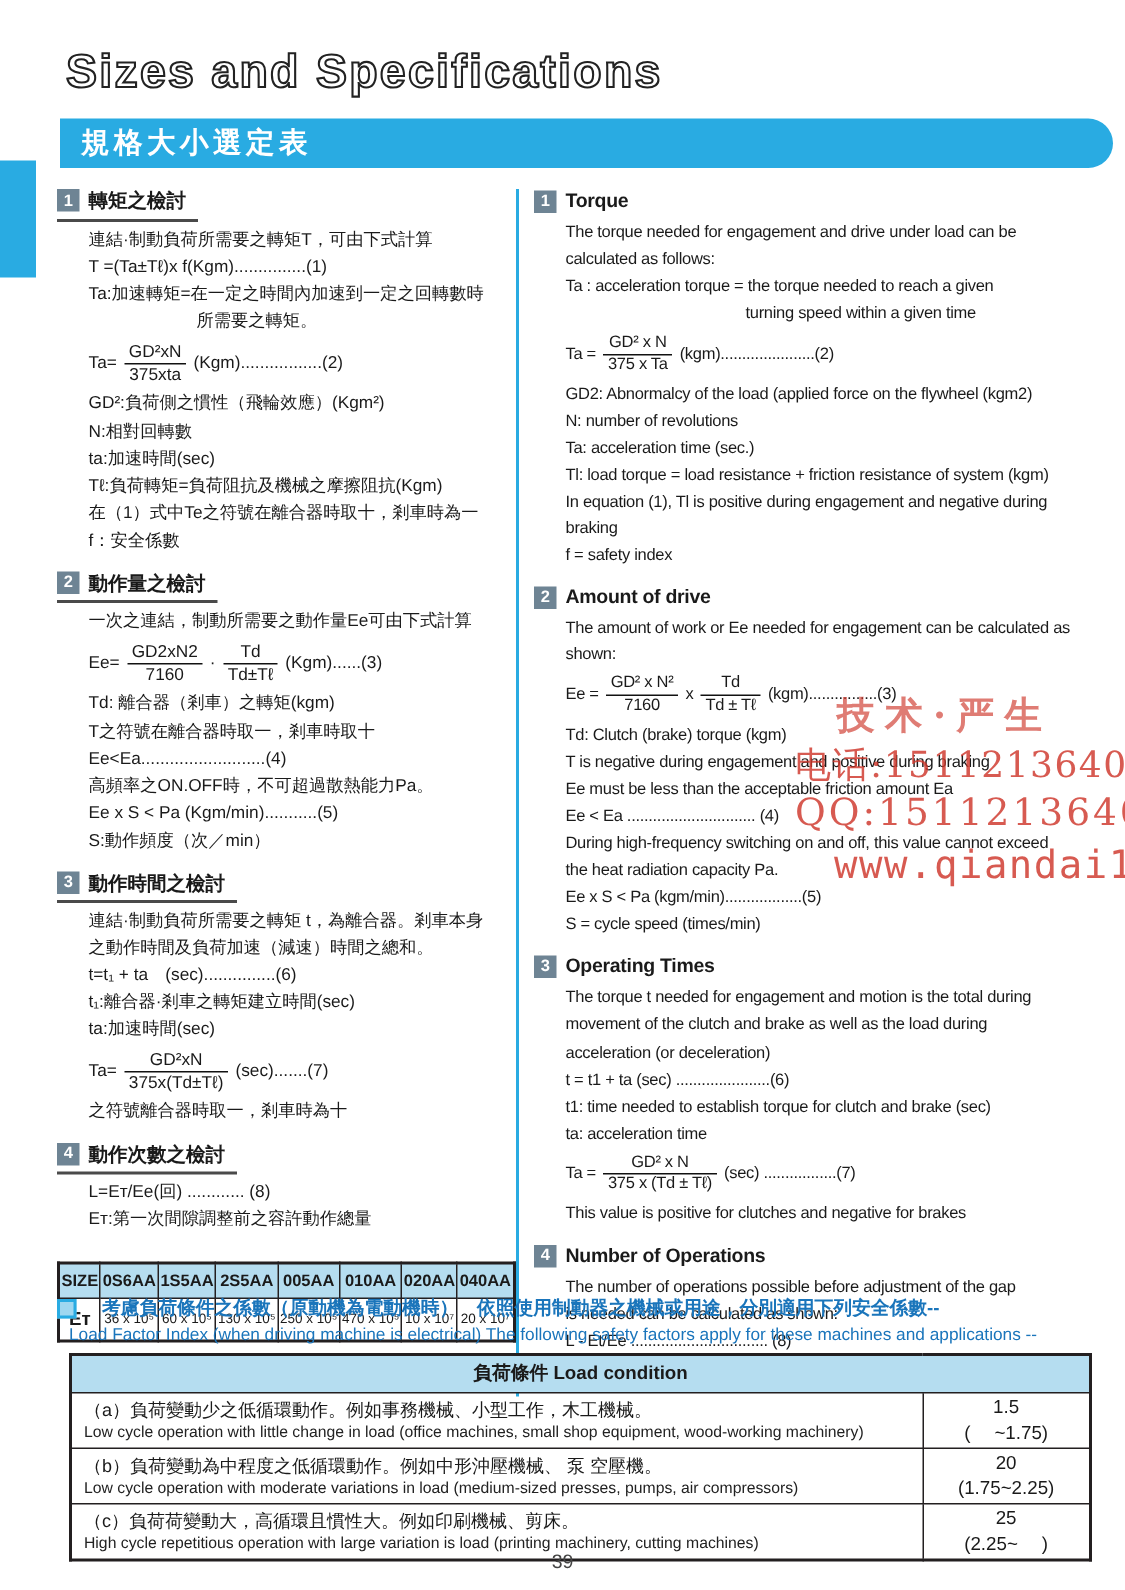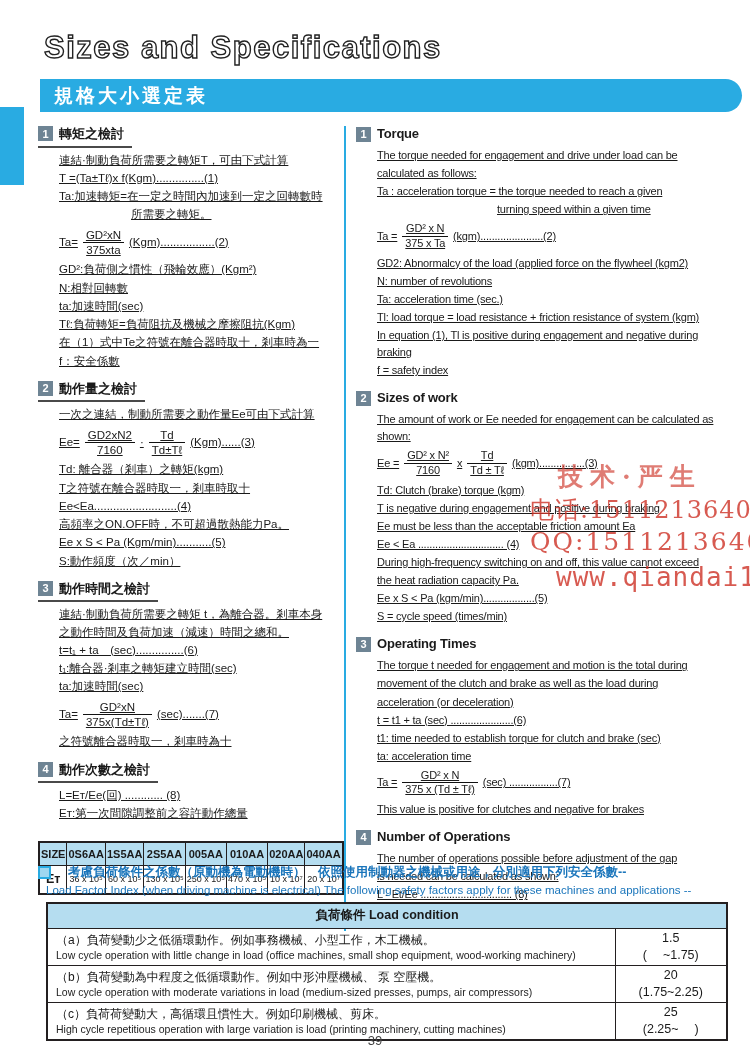--- a/index.html
+++ b/index.html
@@ -17,21 +17,21 @@
   .col-left  { width:294px; font-size:11.5px; line-height:1.5; }
   .divider   { width:2px; background:#29abe2; margin:2px 10px 0 12px; }
   .col-right { flex:1; font-size:11px; line-height:1.55; letter-spacing:-0.2px; }
 
   .sec { margin-bottom:9px; }
   .sec-head { display:flex; align-items:center; gap:6px; margin-bottom:3px; }
   .badge { width:15px; height:15px; min-width:15px; background:#6e8494; color:#fff; font-size:11px; font-weight:bold;
            display:flex; align-items:center; justify-content:center; }
   .sec-title { font-weight:bold; font-size:13px; }
   .col-left .sec-head { border-bottom:2px solid #4a4a4a; padding-bottom:2px; display:inline-flex; padding-right:8px; }
-  .sec-body { padding-left:21px;text-decoration:underline; }
+  .sec-body { padding-left:21px; }
   .ln { margin:1px 0; }
   .ind { padding-left:72px; }
   .ind-en { padding-left:120px; }
   .frm { display:flex; align-items:center; gap:5px; margin:4px 0; }
   .frac { display:inline-block; text-align:center; line-height:1.25; }
   .fnum { display:block; padding:0 3px; }
   .fden { display:block; border-top:1px solid #111; padding:0 3px; }
 
   .size-table { border-collapse:collapse; margin-top:18px; width:100%; text-align:center; border:2px solid #231f20; }
   .size-table th, .size-table td { border:1px solid #231f20;margin-left:19px; }
@@ -216,21 +216,21 @@
           <div class="ln">Ta: acceleration time (sec.)</div>
           <div class="ln">Tl: load torque = load resistance + friction resistance of system (kgm)</div>
           <div class="ln">In equation (1), Tl is positive during engagement and negative during braking</div>
           <div class="ln">f = safety index</div>
         </div>
       </div>
 
       <div class="sec">
         <div class="sec-head">
           <span class="badge">2</span>
-          <span class="sec-title">Sizes of work</span>
+          <span class="sec-title">Amount of drive</span>
         </div>
         <div class="sec-body">
           <div class="ln">The amount of work or Ee needed for engagement can be calculated as shown:</div>
           <div class="frm">
             <span>Ee =</span>
             <span class="frac">
               <span class="fnum">GD² x N²</span>
               <span class="fden">7160</span>
             </span>
             <span>x</span>

